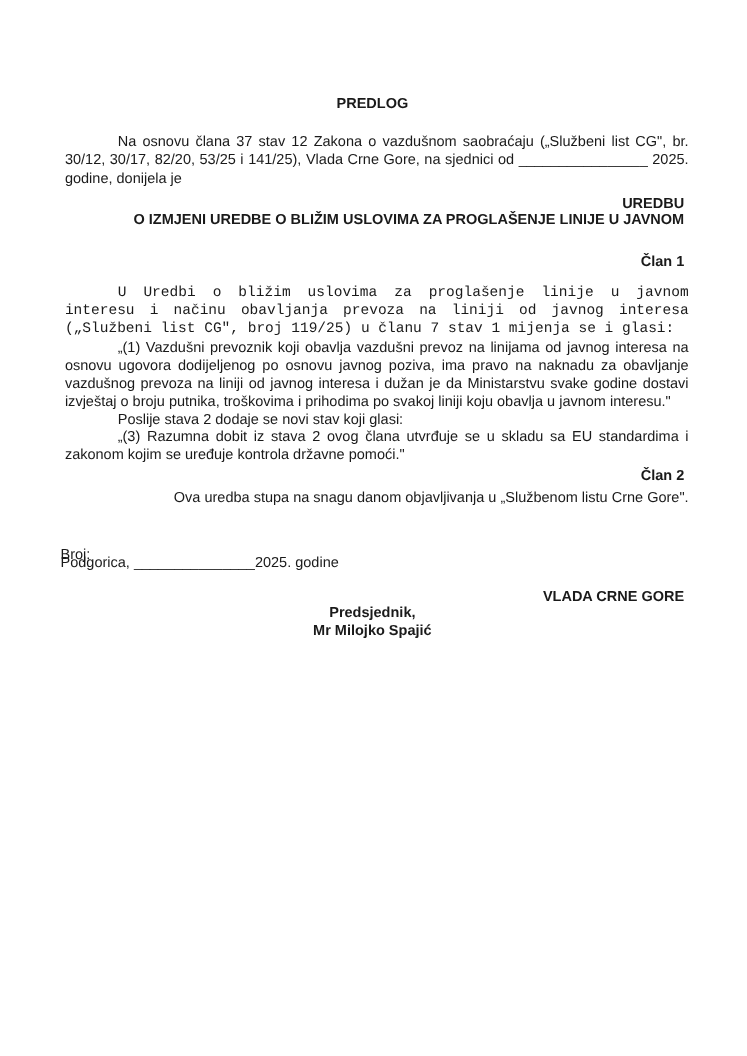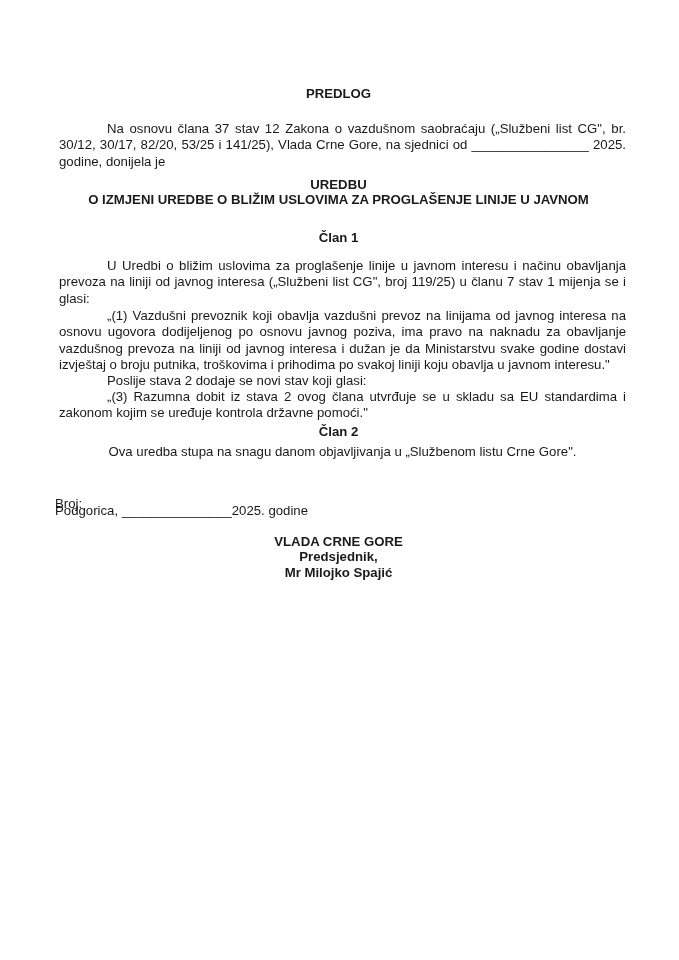--- a/index.html
+++ b/index.html
@@ -6,41 +6,41 @@
   body {
     width: 679px; height: 960px; position: relative; overflow: hidden;
     font-family: "Liberation Sans", sans-serif; color: #1a1a1a;
     font-size: 13.2px; line-height: 16.3px;
   }
   .page { position: absolute; left: 55px; top: 0; width: 567px; }
   .abs { position: absolute; }
   .bold { font-weight: bold; }
   .just { text-align: justify; text-align-last: auto; }
   .indent { text-indent: 48px; }
-  .center { text-align: center; }
+  .center { text-align: right; }
   .right { text-align: center; }
   p { margin: 4px; }
 </style>
 </head>
 <body>
 
 <div class="page">
 
   <div class="abs bold right" style="top:86px; left:0; width:567px;">PREDLOG</div>
 
   <p class="abs just indent" style="top:117px; left:0; width:567px;">Na osnovu člana 37 stav 12 Zakona o vazdušnom saobraćaju („Službeni list CG", br. 30/12, 30/17, 82/20, 53/25 i 141/25), Vlada Crne Gore, na sjednici od ________________ 2025. godine, donijela je</p>
 
   <div class="abs bold center" style="top:178px; left:0; width:567px; line-height:14.5px;">
     <div>UREDBU</div>
     <div>O IZMJENI UREDBE O BLIŽIM USLOVIMA ZA PROGLAŠENJE LINIJE U JAVNOM</div>
   </div>
 
   <div class="abs bold center" style="top:230px; left:0; width:567px;">Član 1</div>
 
-  <p class="abs just indent" style="top:254px; left:0; width:567px;">U Uredbi o bližim uslovima za proglašenje linije u javnom interesu i načinu obavljanja prevoza na liniji od javnog interesa („Službeni list CG", broj 119/25) u članu 7 stav 1 mijenja se i glasi:</p>
+  <p class="abs just indent" style="top:254px; left:0; width:567px;font-family:Liberation Mono, monospace;">U Uredbi o bližim uslovima za proglašenje linije u javnom interesu i načinu obavljanja prevoza na liniji od javnog interesa („Službeni list CG", broj 119/25) u članu 7 stav 1 mijenja se i glasi:</p>
 
   <p class="abs just indent" style="top:304px; left:0; width:567px;">„(1) Vazdušni prevoznik koji obavlja vazdušni prevoz na linijama od javnog interesa na osnovu ugovora dodijeljenog po osnovu javnog poziva, ima pravo na naknadu za obavljanje vazdušnog prevoza na liniji od javnog interesa i dužan je da Ministarstvu svake godine dostavi izvještaj o broju putnika, troškovima i prihodima po svakoj liniji koju obavlja u javnom interesu."</p>
 
   <p class="abs just indent" style="top:369px; left:0; width:567px;">Poslije stava 2 dodaje se novi stav koji glasi:</p>
 
   <p class="abs just indent" style="top:385px; left:0; width:567px;">„(3) Razumna dobit iz stava 2 ovog člana utvrđuje se u skladu sa EU standardima i zakonom kojim se uređuje kontrola državne pomoći."</p>
 
   <div class="abs bold center" style="top:424px; left:0; width:567px;">Član 2</div>
 
   <p class="abs center" style="top:440px; left:0; width:567px;">Ova uredba stupa na snagu danom objavljivanja u „Službenom listu Crne Gore".</p>

